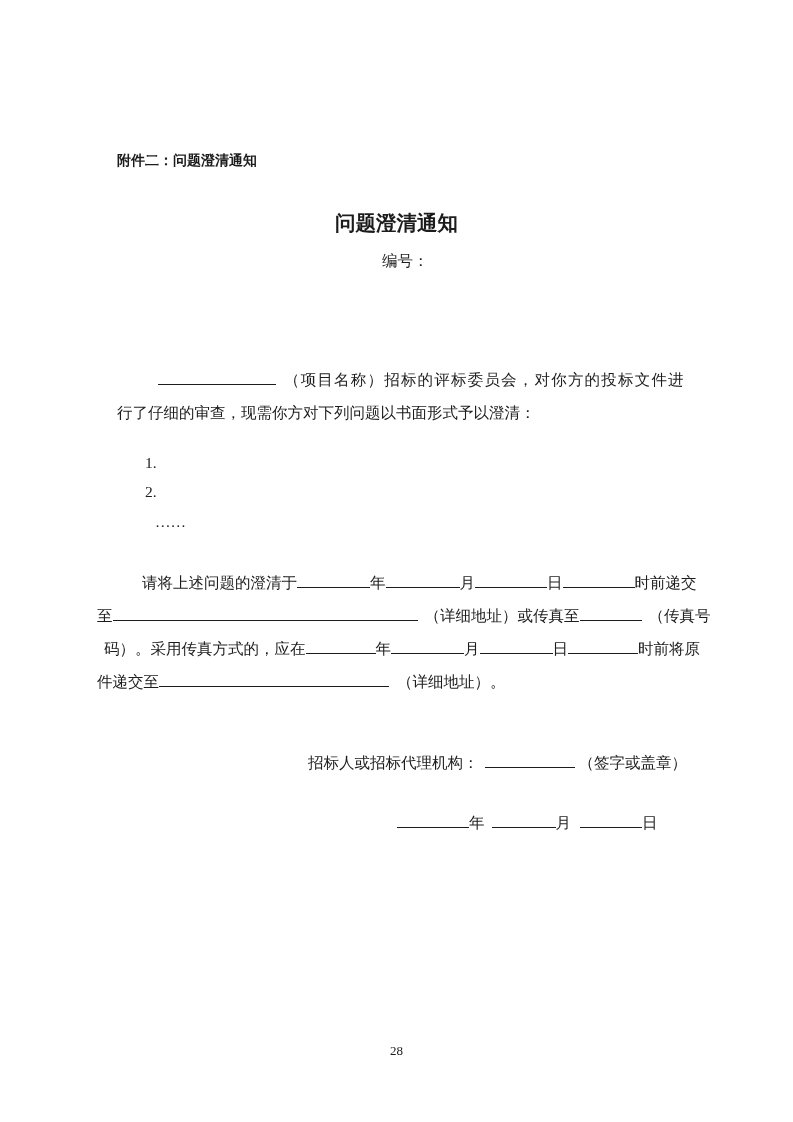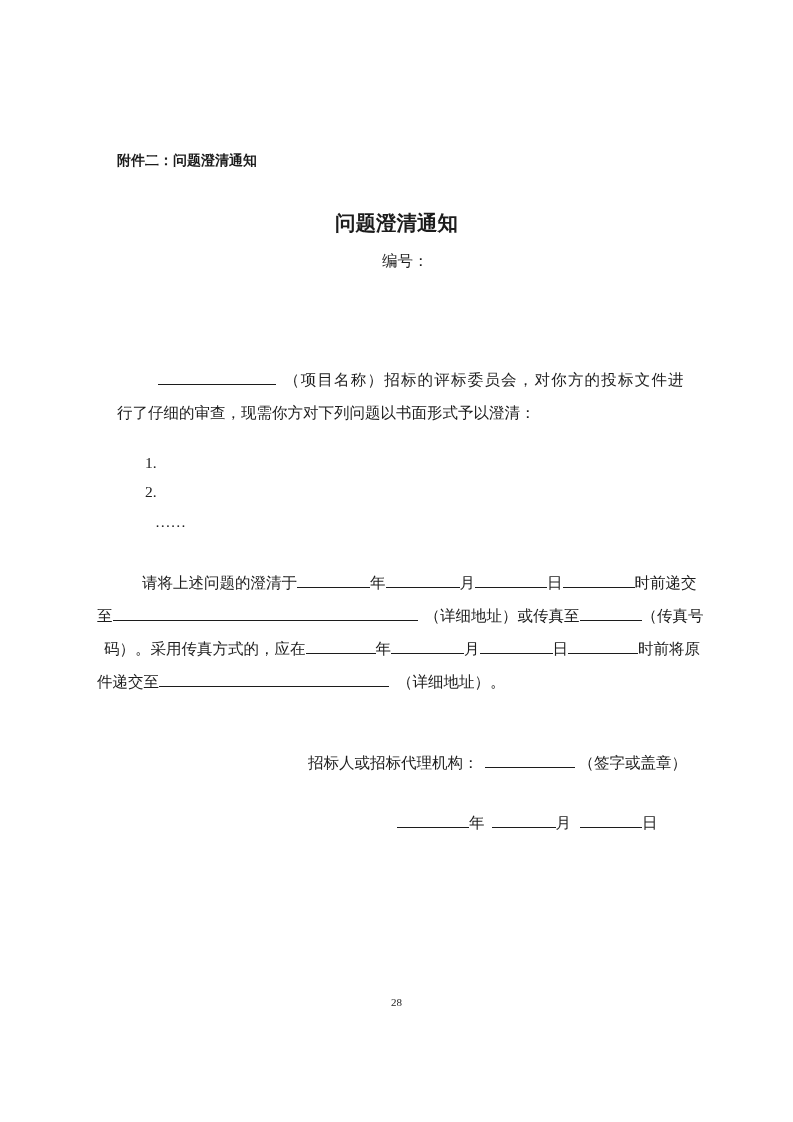--- a/index.html
+++ b/index.html
@@ -50,34 +50,34 @@
 
   <div class="line" style="left:145px; top:452px;">1.</div>
   <div class="line" style="left:145px; top:481px;">2.</div>
   <div class="line" style="left:155px; top:511px;">……</div>
 
   <div class="line" style="left:142px; top:571px;">
     <span>请将上述问题的澄清于</span><span class="blank" style="width:73px;"></span><span>年</span><span class="blank" style="width:74px;"></span><span>月</span><span class="blank" style="width:72px;"></span><span>日</span><span class="blank" style="width:72px;"></span><span>时前递交</span>
   </div>
 
   <div class="line" style="left:97px; top:604px;">
-    <span>至</span><span class="blank" style="width:305px;"></span><span style="margin-left:7px;">（详细地址）或传真至</span><span class="blank" style="width:62px;"></span><span style="">（传真号</span>
+    <span>至</span><span class="blank" style="width:305px;"></span><span style="margin-left:7px;">（详细地址）或传真至</span><span class="blank" style="width:62px;"></span><span style="margin-left:7px;">（传真号</span>
   </div>
 
   <div class="line" style="left:104px; top:637px;text-align:right;">
     <span>码）。采用传真方式的，应在</span><span class="blank" style="width:70px;"></span><span>年</span><span class="blank" style="width:73px;"></span><span>月</span><span class="blank" style="width:73px;"></span><span>日</span><span class="blank" style="width:70px;"></span><span>时前将原</span>
   </div>
 
   <div class="line" style="left:97px; top:670px;">
     <span>件递交至</span><span class="blank" style="width:230px;"></span><span style="margin-left:8px;">（详细地址）。</span>
   </div>
 
   <div class="line" style="left:308px; top:751px;text-align:center;">
     <span>招标人或招标代理机构：</span><span class="blank" style="width:90px; margin-left:6px;"></span><span style="margin-left:4px;">（签字或盖章）</span>
   </div>
 
   <div class="line" style="left:397px; top:811px;">
     <span class="blank" style="width:72px;"></span><span>年</span><span class="blank" style="width:64px; margin-left:7px;"></span><span>月</span><span class="blank" style="width:62px; margin-left:9px;"></span><span>日</span>
   </div>
 
-  <div class="line center" style="top:992px; font-size:11px;">28</div>
+  <div class="line center" style="top:1040px; font-size:13px;">28</div>
 
 </div>
 
 </body></html>

